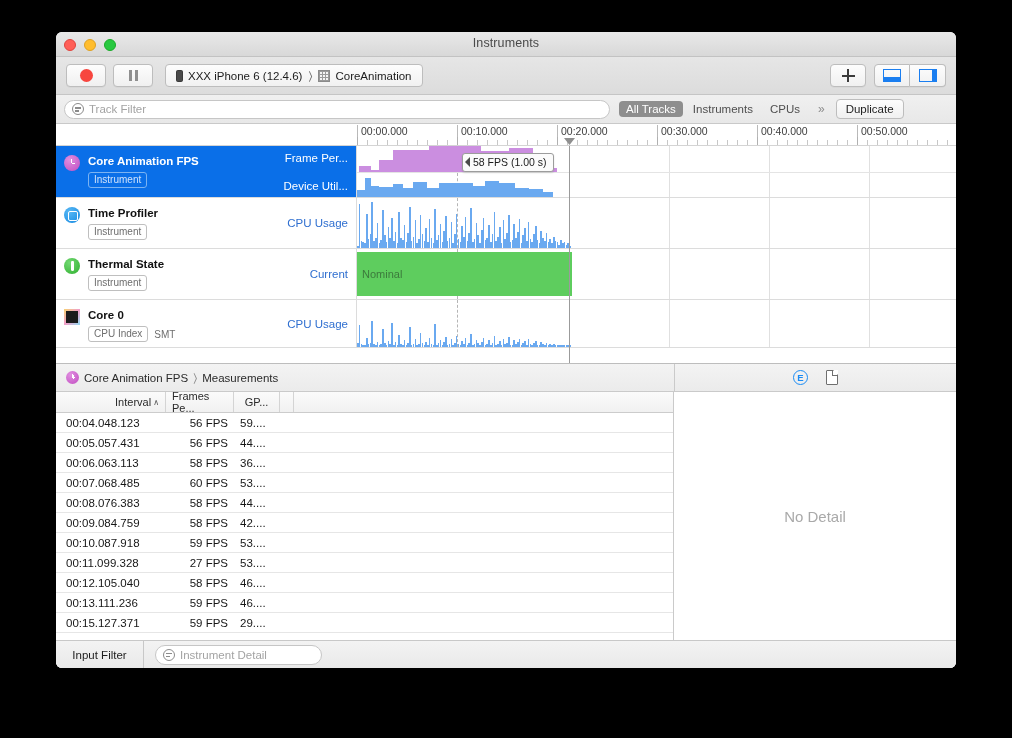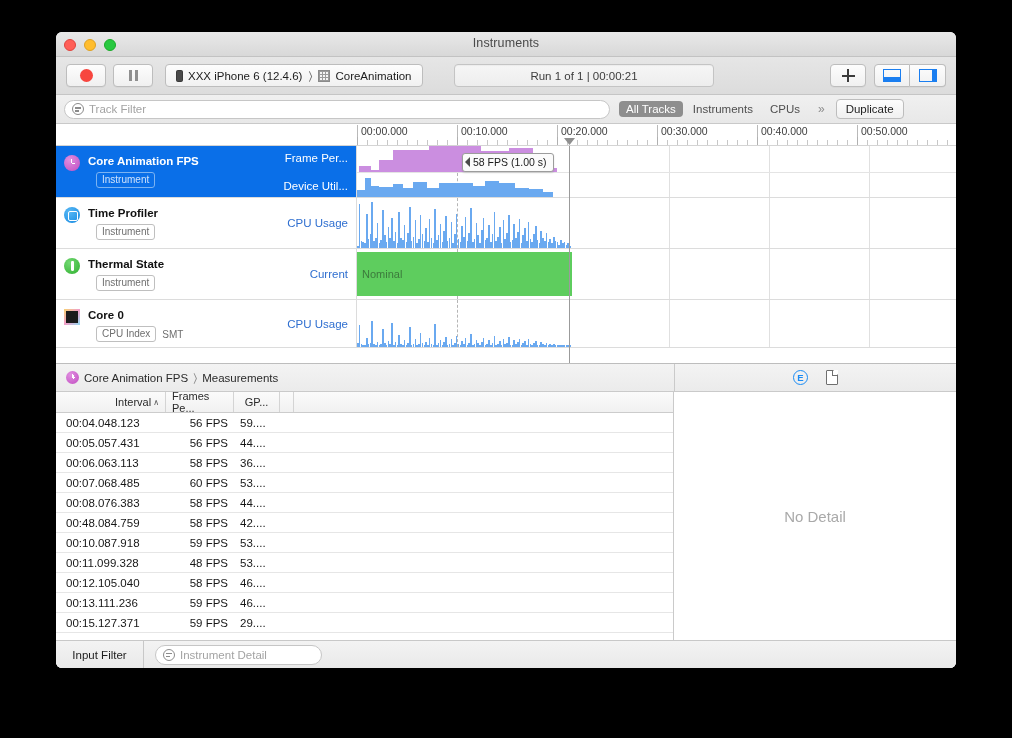--- a/index.html
+++ b/index.html
@@ -207,21 +207,21 @@
     background:#fff; border-radius: 1.5px 1.5px 2px 2px;
   }
   .icon-core {
     border: 2px solid; border-image: linear-gradient(135deg,#f6cf7a,#f0a0c8,#9ad6f0) 1;
     background: #1c1c1c;
     padding: 0;
   }
   .th-text { flex: 1 1 auto; }
   .tr-title { font-size: 11.5px; font-weight: bold; color: #111; line-height: 13px; }
   .track-row.selected .tr-title { color: #ffffff; }
-  .badge-line { margin-top: 4px; display: flex; align-items: center; gap: 6px; margin-left: 8px; }
+  .badge-line { margin-top: 4px; display: flex; align-items: center; gap: 6px; }
   .badge {
     font-size: 10px; color: #6e6e6e;
     border: 1px solid #bfbfbf; border-radius: 3px;
     padding: 1px 5px; line-height: 12px;
   }
   .track-row.selected .badge { color: #cfe2fb; border-color: #7bb3f2; }
   .badge-note { font-size: 10px; color: #6e6e6e; }
   .lane-labels {
     position: absolute; right: 8px; top: 0; bottom: 0;
     display: flex; flex-direction: column; justify-content: center;
@@ -389,21 +389,20 @@
           <i></i>
         </span>
     </div>
     <div id="device-chip">
       <span class="phone-icon"></span>
       <span>XXX iPhone 6 (12.4.6)</span>
       <span class="chev">〉</span>
       <span class="ca-icon"></span>
       <span>CoreAnimation</span>
     </div>
-    <div id="run-status">Run 1 of 1  |  00:00:21</div>
     <div id="tb-right">
       <div class="tb-btn" id="add-btn">
         <span class="plus-glyph"></span>
       </div>
       <div class="seg-group">
         <div class="tb-btn">
           <span class="panel-glyph bottom"></span>
         </div>
         <div class="tb-btn">
           <span class="panel-glyph right"></span>
@@ -929,32 +928,32 @@
               <div class="td c0">00:07.068.485</div>
               <div class="td c1">60 FPS</div>
               <div class="td c2">53....</div>
             </div>
             <div class="trow">
               <div class="td c0">00:08.076.383</div>
               <div class="td c1">58 FPS</div>
               <div class="td c2">44....</div>
             </div>
             <div class="trow">
-              <div class="td c0">00:48.084.759</div>
+              <div class="td c0">00:09.084.759</div>
               <div class="td c1">58 FPS</div>
               <div class="td c2">42....</div>
             </div>
             <div class="trow">
               <div class="td c0">00:10.087.918</div>
               <div class="td c1">59 FPS</div>
               <div class="td c2">53....</div>
             </div>
             <div class="trow">
               <div class="td c0">00:11.099.328</div>
-              <div class="td c1">48 FPS</div>
+              <div class="td c1">27 FPS</div>
               <div class="td c2">53....</div>
             </div>
             <div class="trow">
               <div class="td c0">00:12.105.040</div>
               <div class="td c1">58 FPS</div>
               <div class="td c2">46....</div>
             </div>
             <div class="trow">
               <div class="td c0">00:13.111.236</div>
               <div class="td c1">59 FPS</div>

